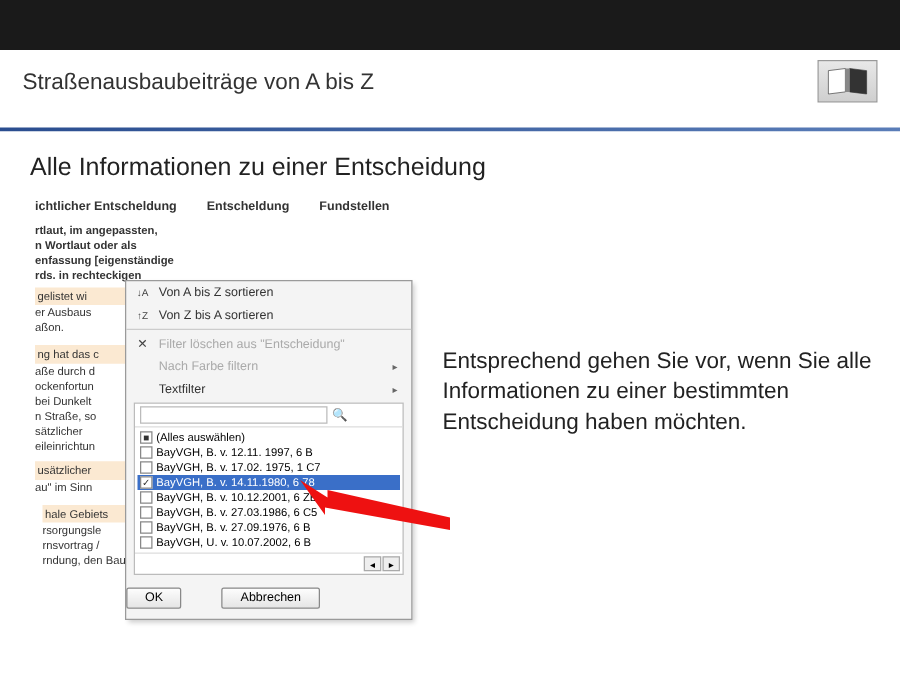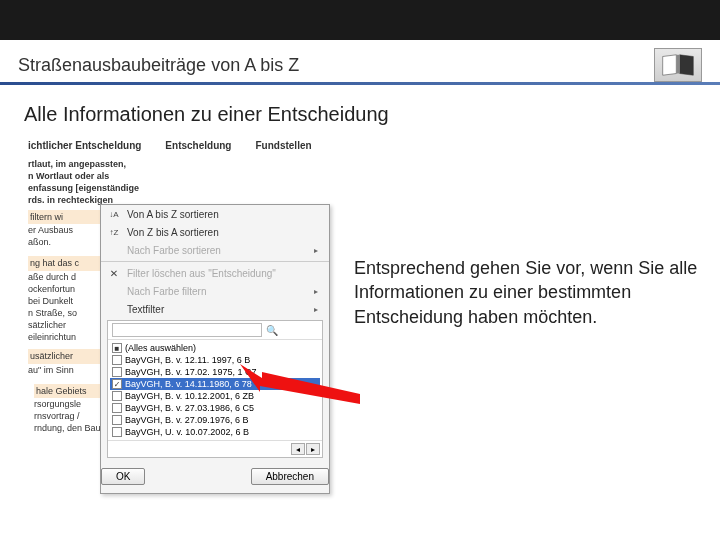--- a/index.html
+++ b/index.html
@@ -9,21 +9,21 @@
     font-family: Arial, sans-serif;
     background: #fff;
     position: relative;
     overflow: hidden;
   }
   .top-dark { height: 40px; background: #1a1a1a; }
   .title-bar {
     display: flex;
     justify-content: space-between;
     align-items: center;
-    padding: 8px 18px 0 18px;
+    padding: 8px 18px 20px 18px;
     border-bottom: 3px solid;
     border-image: linear-gradient(to right, #2a4d8f, #5a7db8) 1;
     background: #fff;
   }
   .title-text { font-size: 18px; color: #333; }
   .logo-box {
     width: 48px; height: 34px;
     background: linear-gradient(to bottom, #e8e8e8, #cfcfcf);
     border: 1px solid #999;
     display: flex; align-items: center; justify-content: center;
@@ -84,21 +84,21 @@
   .search-row input {
     border:1px solid #bbb; font-size:9px; padding:1px 3px; width:150px;
   }
   .mag { color:#888; font-size:10px;}
   .checklist { max-height:110px; overflow:hidden; padding:2px;}
   .chk-row { display:flex; align-items:center; gap:3px; padding:1px 2px; font-size:9px; white-space:nowrap; overflow:hidden;}
   .chk-row.sel { background:#3a6fc8; color:#fff; }
   .chk { width:10px;height:10px;border:1px solid #888;display:inline-flex;align-items:center;justify-content:center;font-size:8px;background:#fff;color:#333;}
   .scroll-row { display:flex; justify-content:flex-end; gap:1px; padding:2px; border-top:1px solid #ddd;}
   .sbtn { width:14px;height:12px;border:1px solid #aaa;background:#eee;font-size:8px;display:flex;align-items:center;justify-content:center;}
-  .btn-row { display:flex; justify-content:space-between; gap:22px; padding:6px 0 8px 0;}
+  .btn-row { display:flex; justify-content:flex-start; gap:32px; padding:6px 0 8px 0;}
   .dlg-btn { font-size:10px; padding:2px 14px; border:1px solid #888; background:linear-gradient(#fdfdfd,#e5e5e5); border-radius:2px;}
 
   .red-arrow {
     position:absolute;
     left: 218px; top: 228px;
     width: 120px; height: 40px;
     pointer-events:none;
   }
 
   .right-col {
@@ -137,21 +137,21 @@
         <span>Entscheldung</span>
         <span>Fundstellen</span>
       </div>
       <div class="doc-block" style="font-weight:bold;">
         <div>rtlaut, im angepassten,</div>
         <div>n Wortlaut oder als</div>
         <div>enfassung [eigenständige</div>
         <div>rds. in rechteckigen</div>
       </div>
       <div class="doc-block" style="width:78px;">
-        <div class="beige" style="width:74px;">filtern wi</div>
+        <div class="beige" style="width:74px;">gelistet wi</div>
         <div>er Ausbaus</div>
         <div>aßon.</div>
         <div style="height:8px;"></div>
         <div class="beige" style="width:74px;">ng hat das c</div>
         <div>aße durch d</div>
         <div>ockenfortun</div>
         <div>bei Dunkelt</div>
         <div>n Straße, so</div>
         <div>sätzlicher</div>
         <div>eileinrichtun</div>
@@ -185,25 +185,20 @@
 
     <div class="menu-panel">
       <div class="menu-item">
         <span class="mi-icon sort-down"></span>
         <span>Von A bis Z sortieren</span>
       </div>
       <div class="menu-item">
         <span class="mi-icon sort-up"></span>
         <span>Von Z bis A sortieren</span>
       </div>
-      <div class="menu-item disabled">
-        <span class="mi-icon"></span>
-        <span>Nach Farbe sortieren</span>
-        <span class="mi-icon arrow" style="margin-left:auto;"></span>
-      </div>
       <div class="menu-sep"></div>
       <div class="menu-item disabled">
         <span class="mi-icon">✕</span>
         <span>Filter löschen aus "Entscheidung"</span>
       </div>
       <div class="menu-item disabled">
         <span class="mi-icon"></span>
         <span>Nach Farbe filtern</span>
         <span class="mi-icon arrow" style="margin-left:auto;"></span>
       </div>

